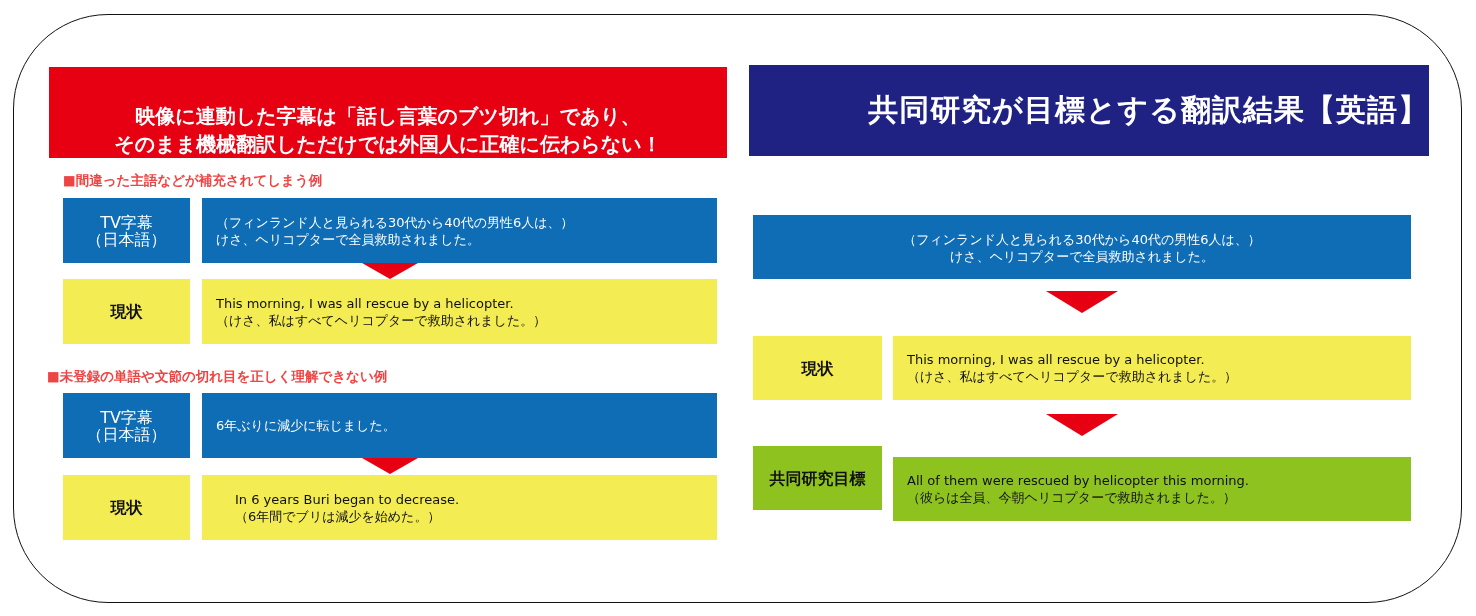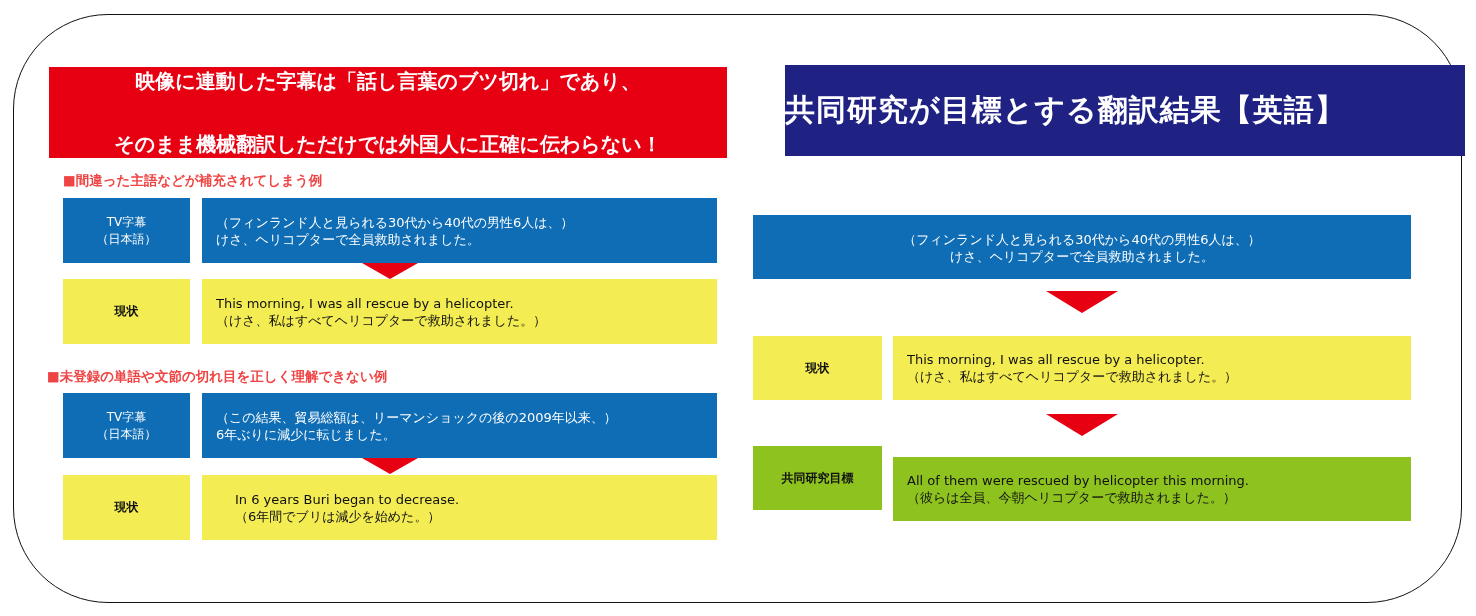--- a/index.html
+++ b/index.html
@@ -1,32 +1,32 @@
 <!DOCTYPE html>
 <html><head>
   <meta charset="utf-8">
   <style>
     html, body { margin:0; padding:0; background:#ffffff; }
     body { width:1476px; height:616px; position:relative; overflow:hidden;
            font-family:"DejaVu Sans", "Liberation Sans", sans-serif; color:#1a1a1a; }
     .frame { position:absolute; left:13px; top:14px; width:1449px; height:589px;
              border:1.5px solid #111; border-radius:95px; box-sizing:border-box; }
     .abs { position:absolute; box-sizing:border-box; }
-    .banner { display:flex; align-items:center; justify-content:space-between; text-align:center;
+    .banner { display:flex; align-items:center; justify-content:flex-end; text-align:center;
               color:#fff; font-weight:bold; }
     .banner-red { left:49px; top:67px; width:678px; height:91px; background:#e60012;
                   font-size:20px; line-height:28px; flex-direction:column; }
-    .banner-navy { left:785px; top:65px; width:680px; height:91px; background:#1f2283;
+    .banner-navy { left:749px; top:65px; width:680px; height:91px; background:#1f2283;
                    font-size:30px; letter-spacing:1px; }
     .section-title { font-size:13.5px; font-weight:bold; color:#ef4444; }
     .box { display:flex; align-items:center; font-size:13px; line-height:17px; }
     .blue { background:#0f6db5; color:#fff; }
     .yellow { background:#f4ec53; color:#111; }
     .green { background:#8dc21f; color:#111; }
-    .label { justify-content:center; text-align:center; flex-direction:column; font-weight:bold; font-size:12px; }
+    .label { justify-content:center; text-align:center; flex-direction:column; font-weight:bold; font-size:16px; }
     .label.blue { font-weight:normal; }
     .content { padding-left:14px; flex-direction:column; align-items:flex-start; justify-content:center; }
     .content.centered { align-items:center; padding-left:0; }
     .arrow { width:0; height:0; border-left:28px solid transparent; border-right:28px solid transparent;
              border-top:16px solid #e60012; }
     .arrow-lg { border-left:36px solid transparent; border-right:36px solid transparent;
                 border-top:22px solid #e60012; }
     .line { display:block; white-space:nowrap; }
   </style>
 </head>
@@ -57,21 +57,20 @@
   <span class="line">（けさ、私はすべてヘリコプターで救助されました。）</span>
 </div>
 
 <div class="abs section-title" style="left:47px; top:368px;">■未登録の単語や文節の切れ目を正しく理解できない例</div>
 
 <div class="abs box blue label" style="left:63px; top:393px; width:127px; height:65px;">
   <span class="line">TV字幕</span>
   <span class="line">（日本語）</span>
 </div>
 <div class="abs box blue content" style="left:202px; top:393px; width:515px; height:65px;">
-  <span class="line">（この結果、貿易総額は、リーマンショックの後の2009年以来、）</span>
   <span class="line">6年ぶりに減少に転じました。</span>
 </div>
 <div class="abs arrow" style="left:362px; top:458px;"></div>
 
 <div class="abs box yellow label" style="left:63px; top:475px; width:127px; height:65px;">現状</div>
 <div class="abs box yellow content" style="left:202px; top:475px; width:515px; height:65px;padding-left:33px;">
   <span class="line">In 6 years Buri began to decrease.</span>
   <span class="line">（6年間でブリは減少を始めた。）</span>
 </div>
 

